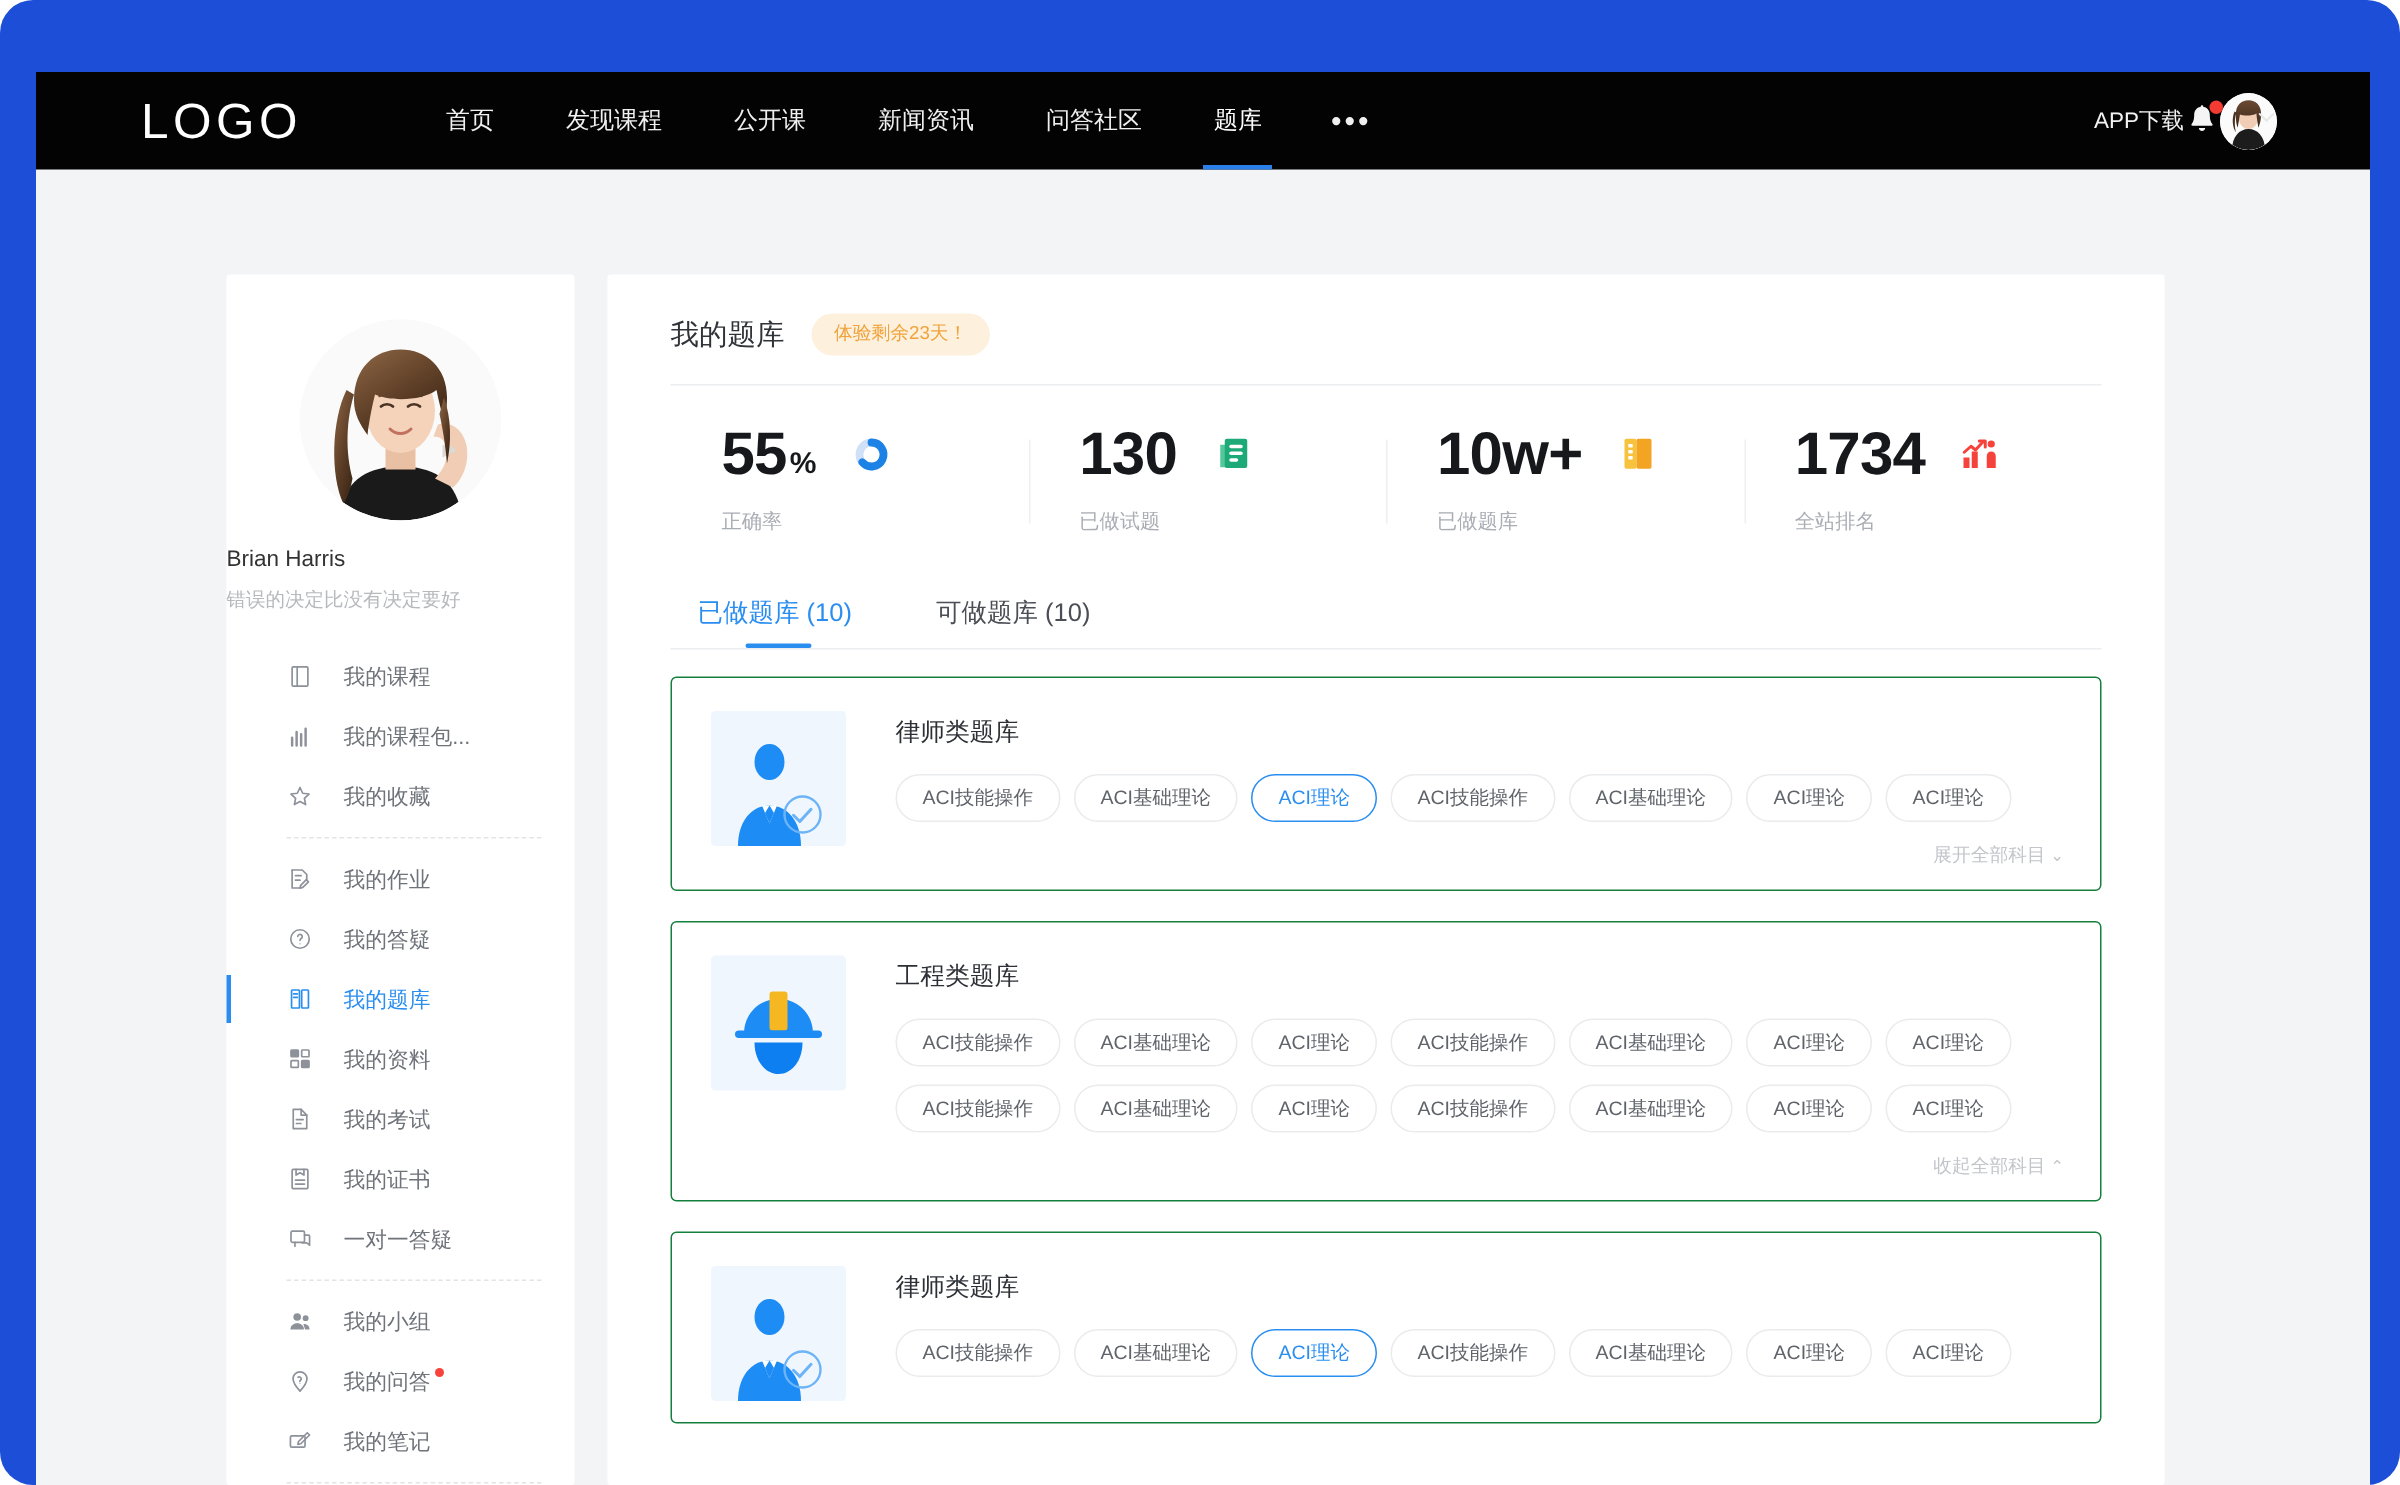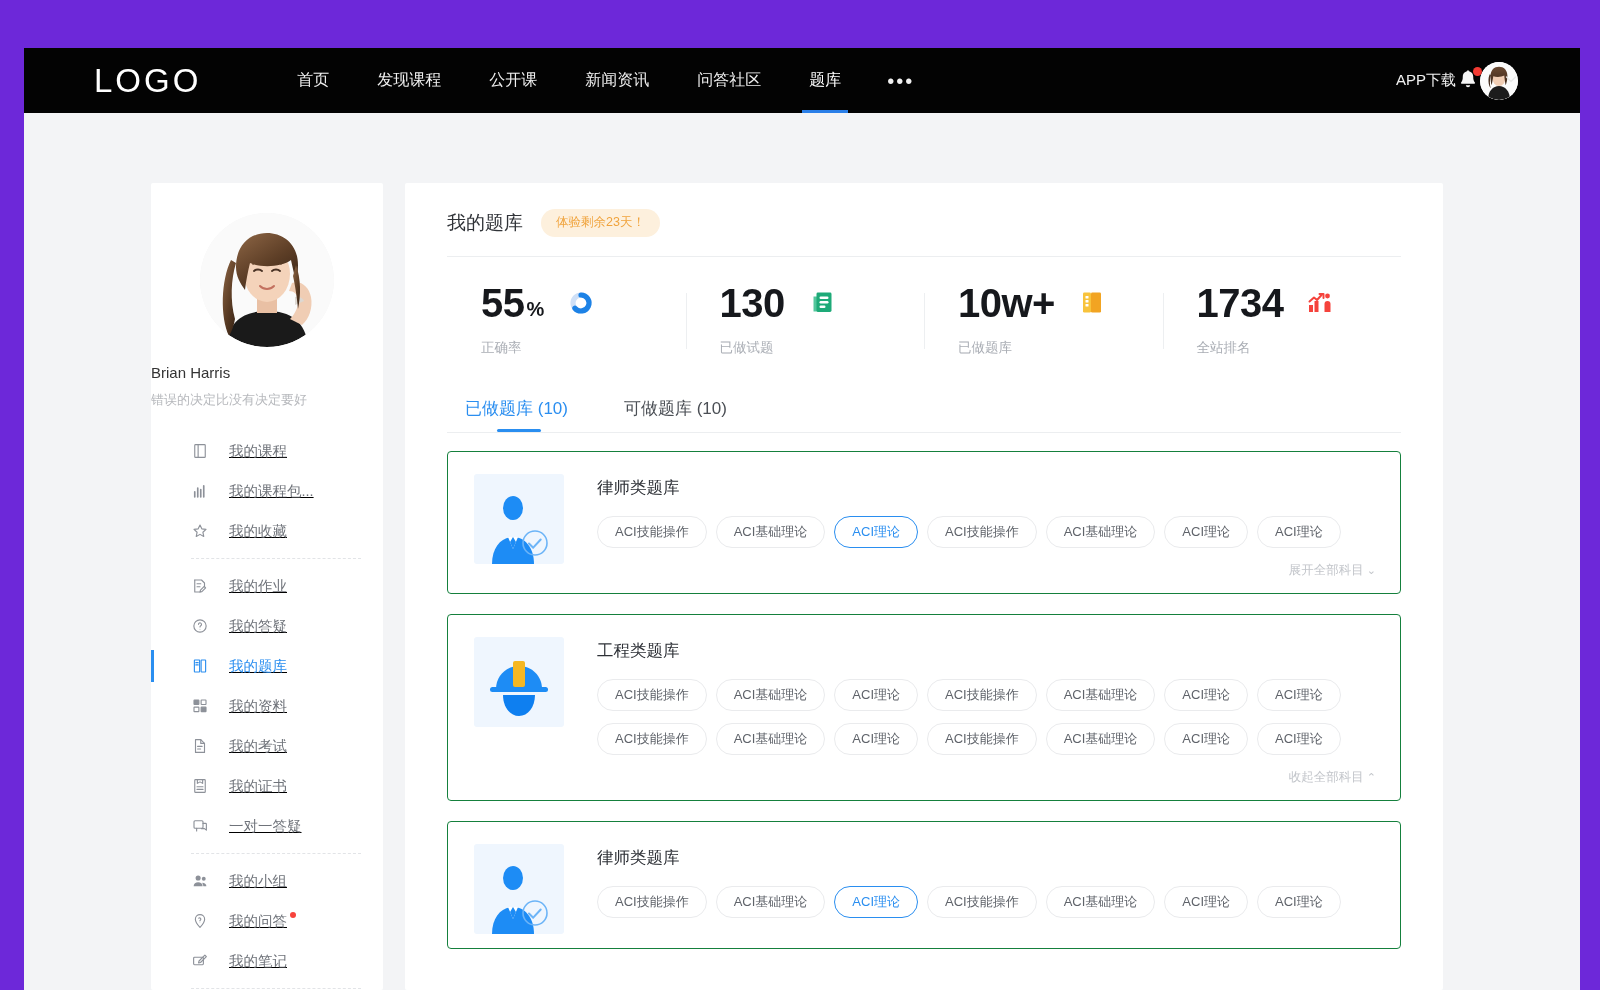--- a/index.html
+++ b/index.html
@@ -3,21 +3,21 @@
 <meta charset="utf-8">
 <style>
   * { box-sizing: border-box; margin: 0; padding: 0; }
   html, body {
     width: 1600px; height: 990px;
     background: #ffffff;
     font-family: "Liberation Sans", "DejaVu Sans", sans-serif;
     overflow: hidden;
   }
 
-  #page { position: relative; width: 1600px; height: 990px; background: #6d28d9; }
+  #page { position: relative; width: 1600px; height: 990px; background: #1d4ed8; border-radius: 22px; }
 
   
   .canvas {
     position: absolute;
     left: 24px; top: 48px;
     width: 1556px; height: 942px;
     background: #f3f4f6;
     overflow: hidden;
   }
 
@@ -109,21 +109,21 @@
     background: #f7f7f7;
   }
   .pf-name {
     text-align: left; margin-top: 17px;
     font-size: 15px; color: #333;
   }
   .pf-motto {
     text-align: left; margin-top: 10px;
     font-size: 13px; color: #b7b9bd;
   }
-  .menu { margin-top: 22px; text-decoration: underline; }
+  .menu { margin-top: 22px; }
   .mitem {
     position: relative;
     height: 40px;
     display: flex; align-items: center;
     padding-left: 40px;
     cursor: pointer;
   }
   .mitem .ic {
     width: 18px; height: 18px;
     display: flex; align-items: center; justify-content: center;

